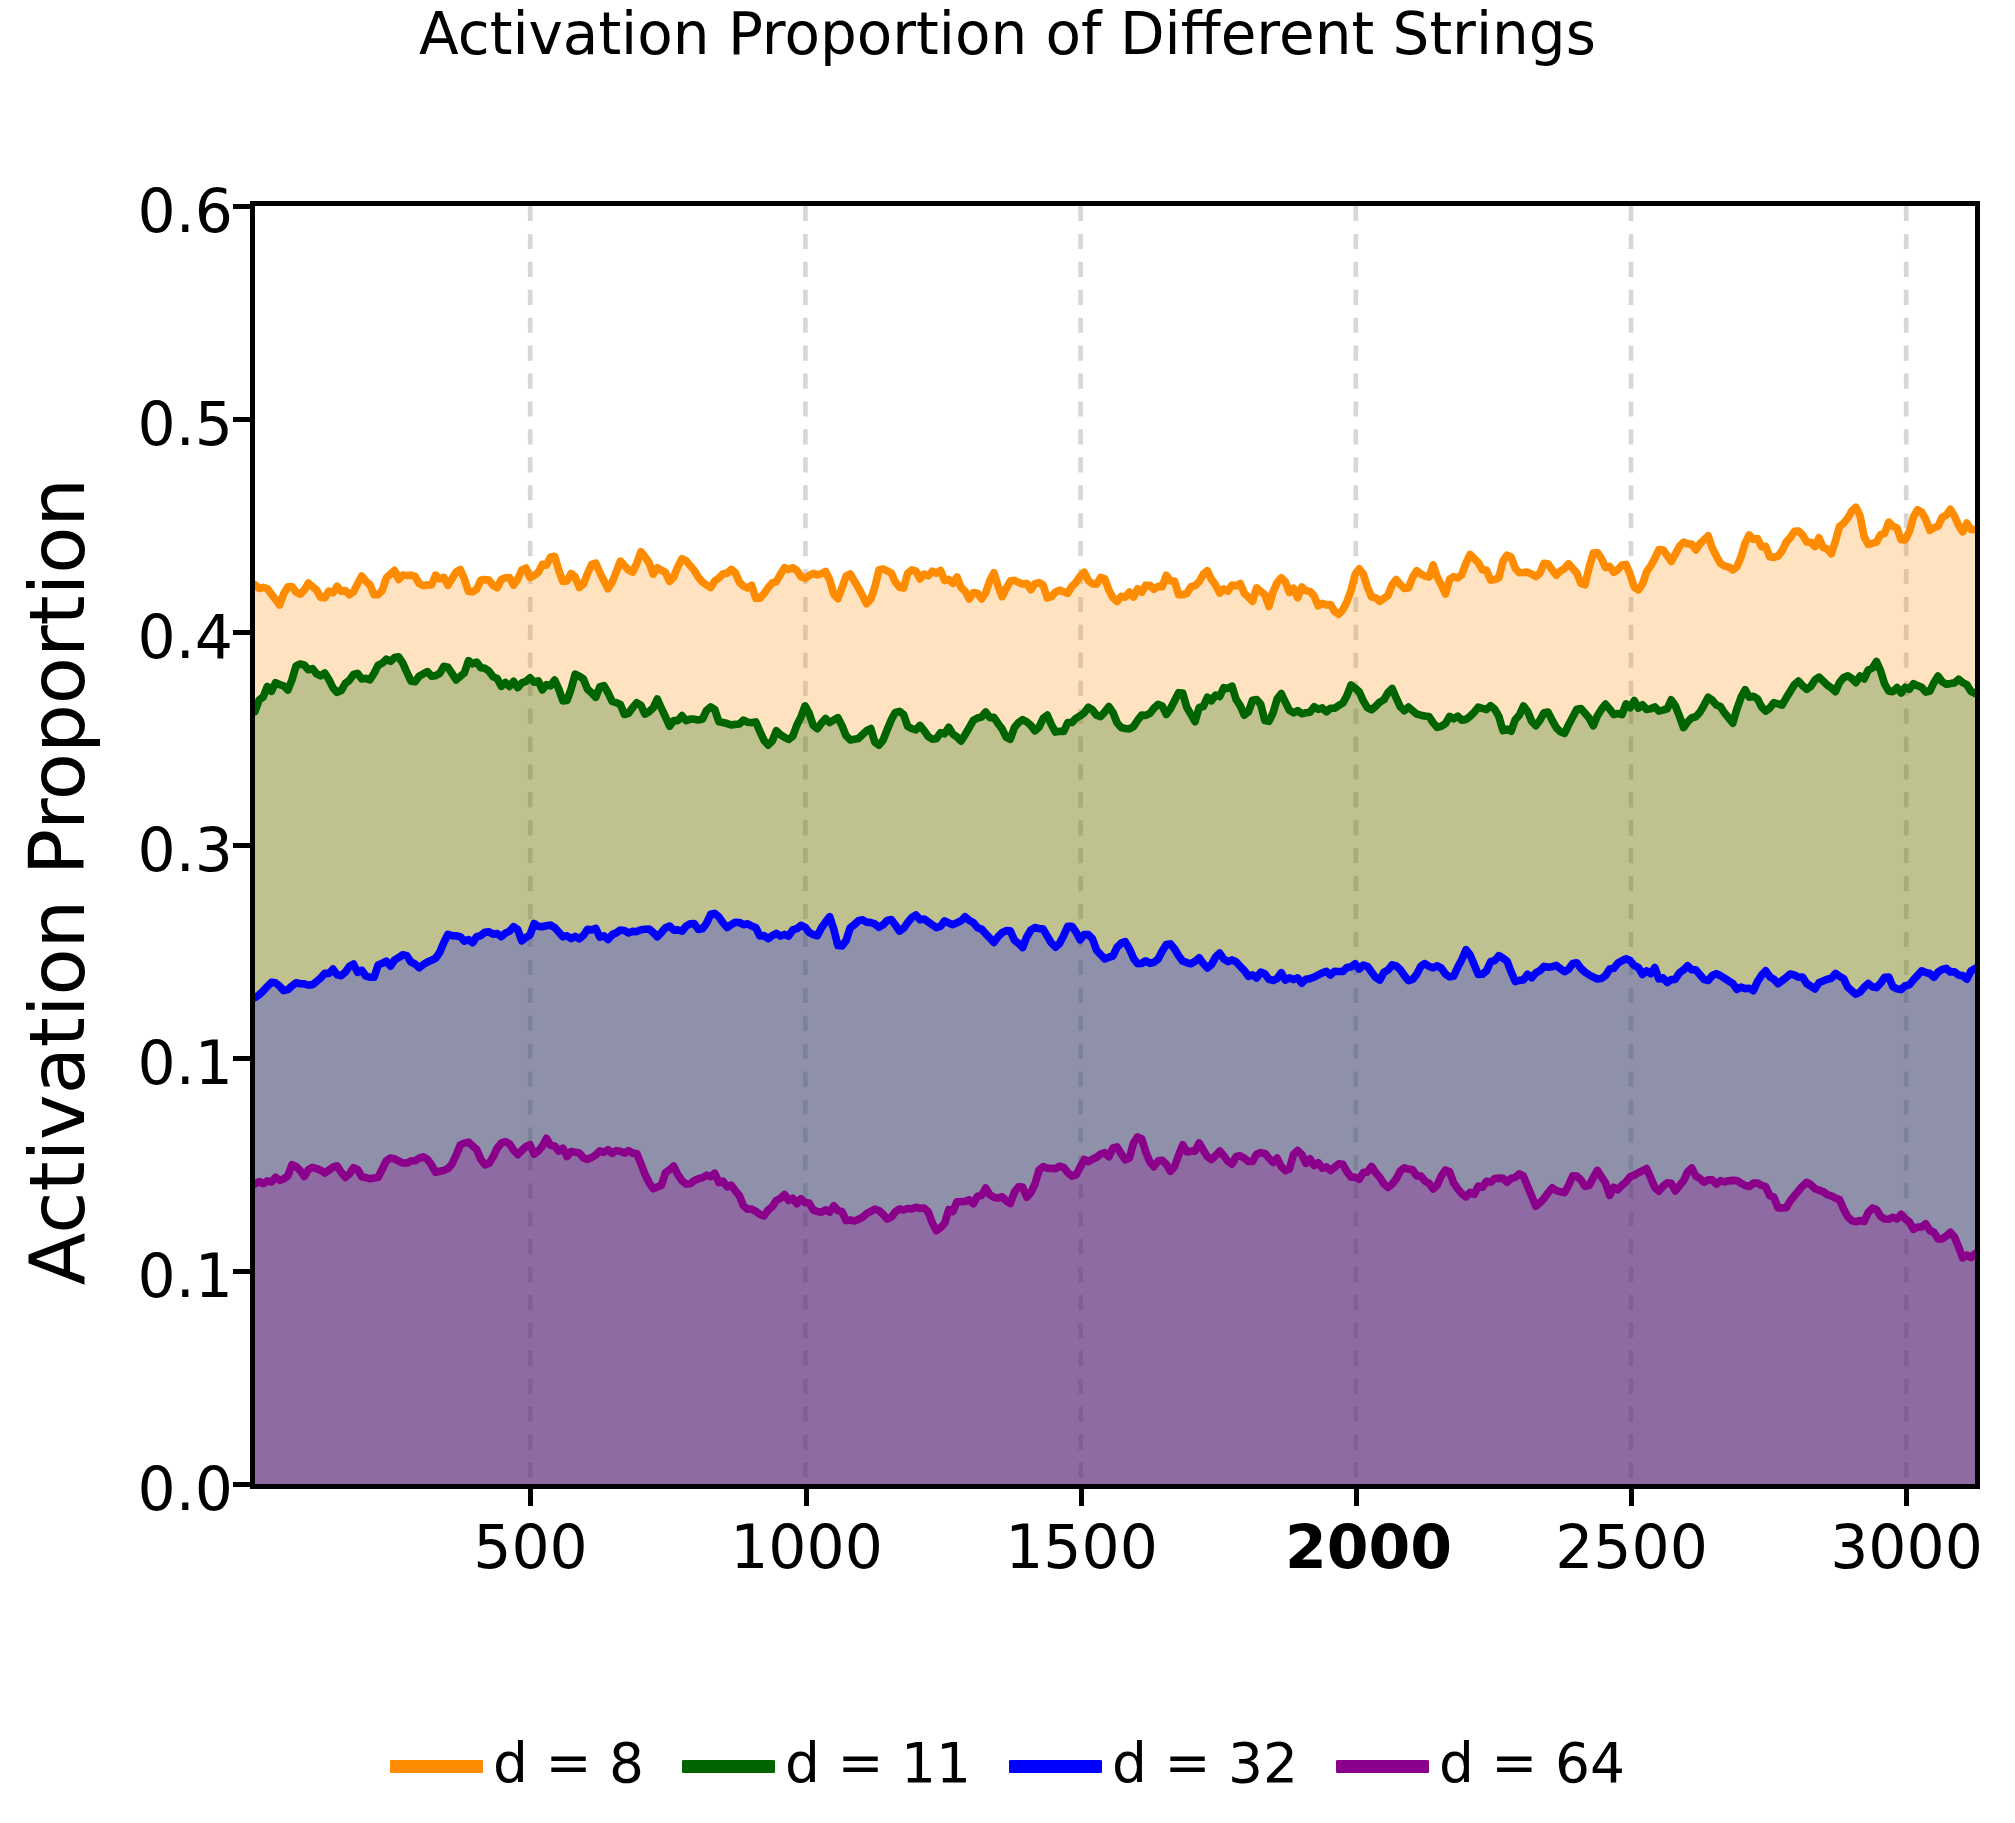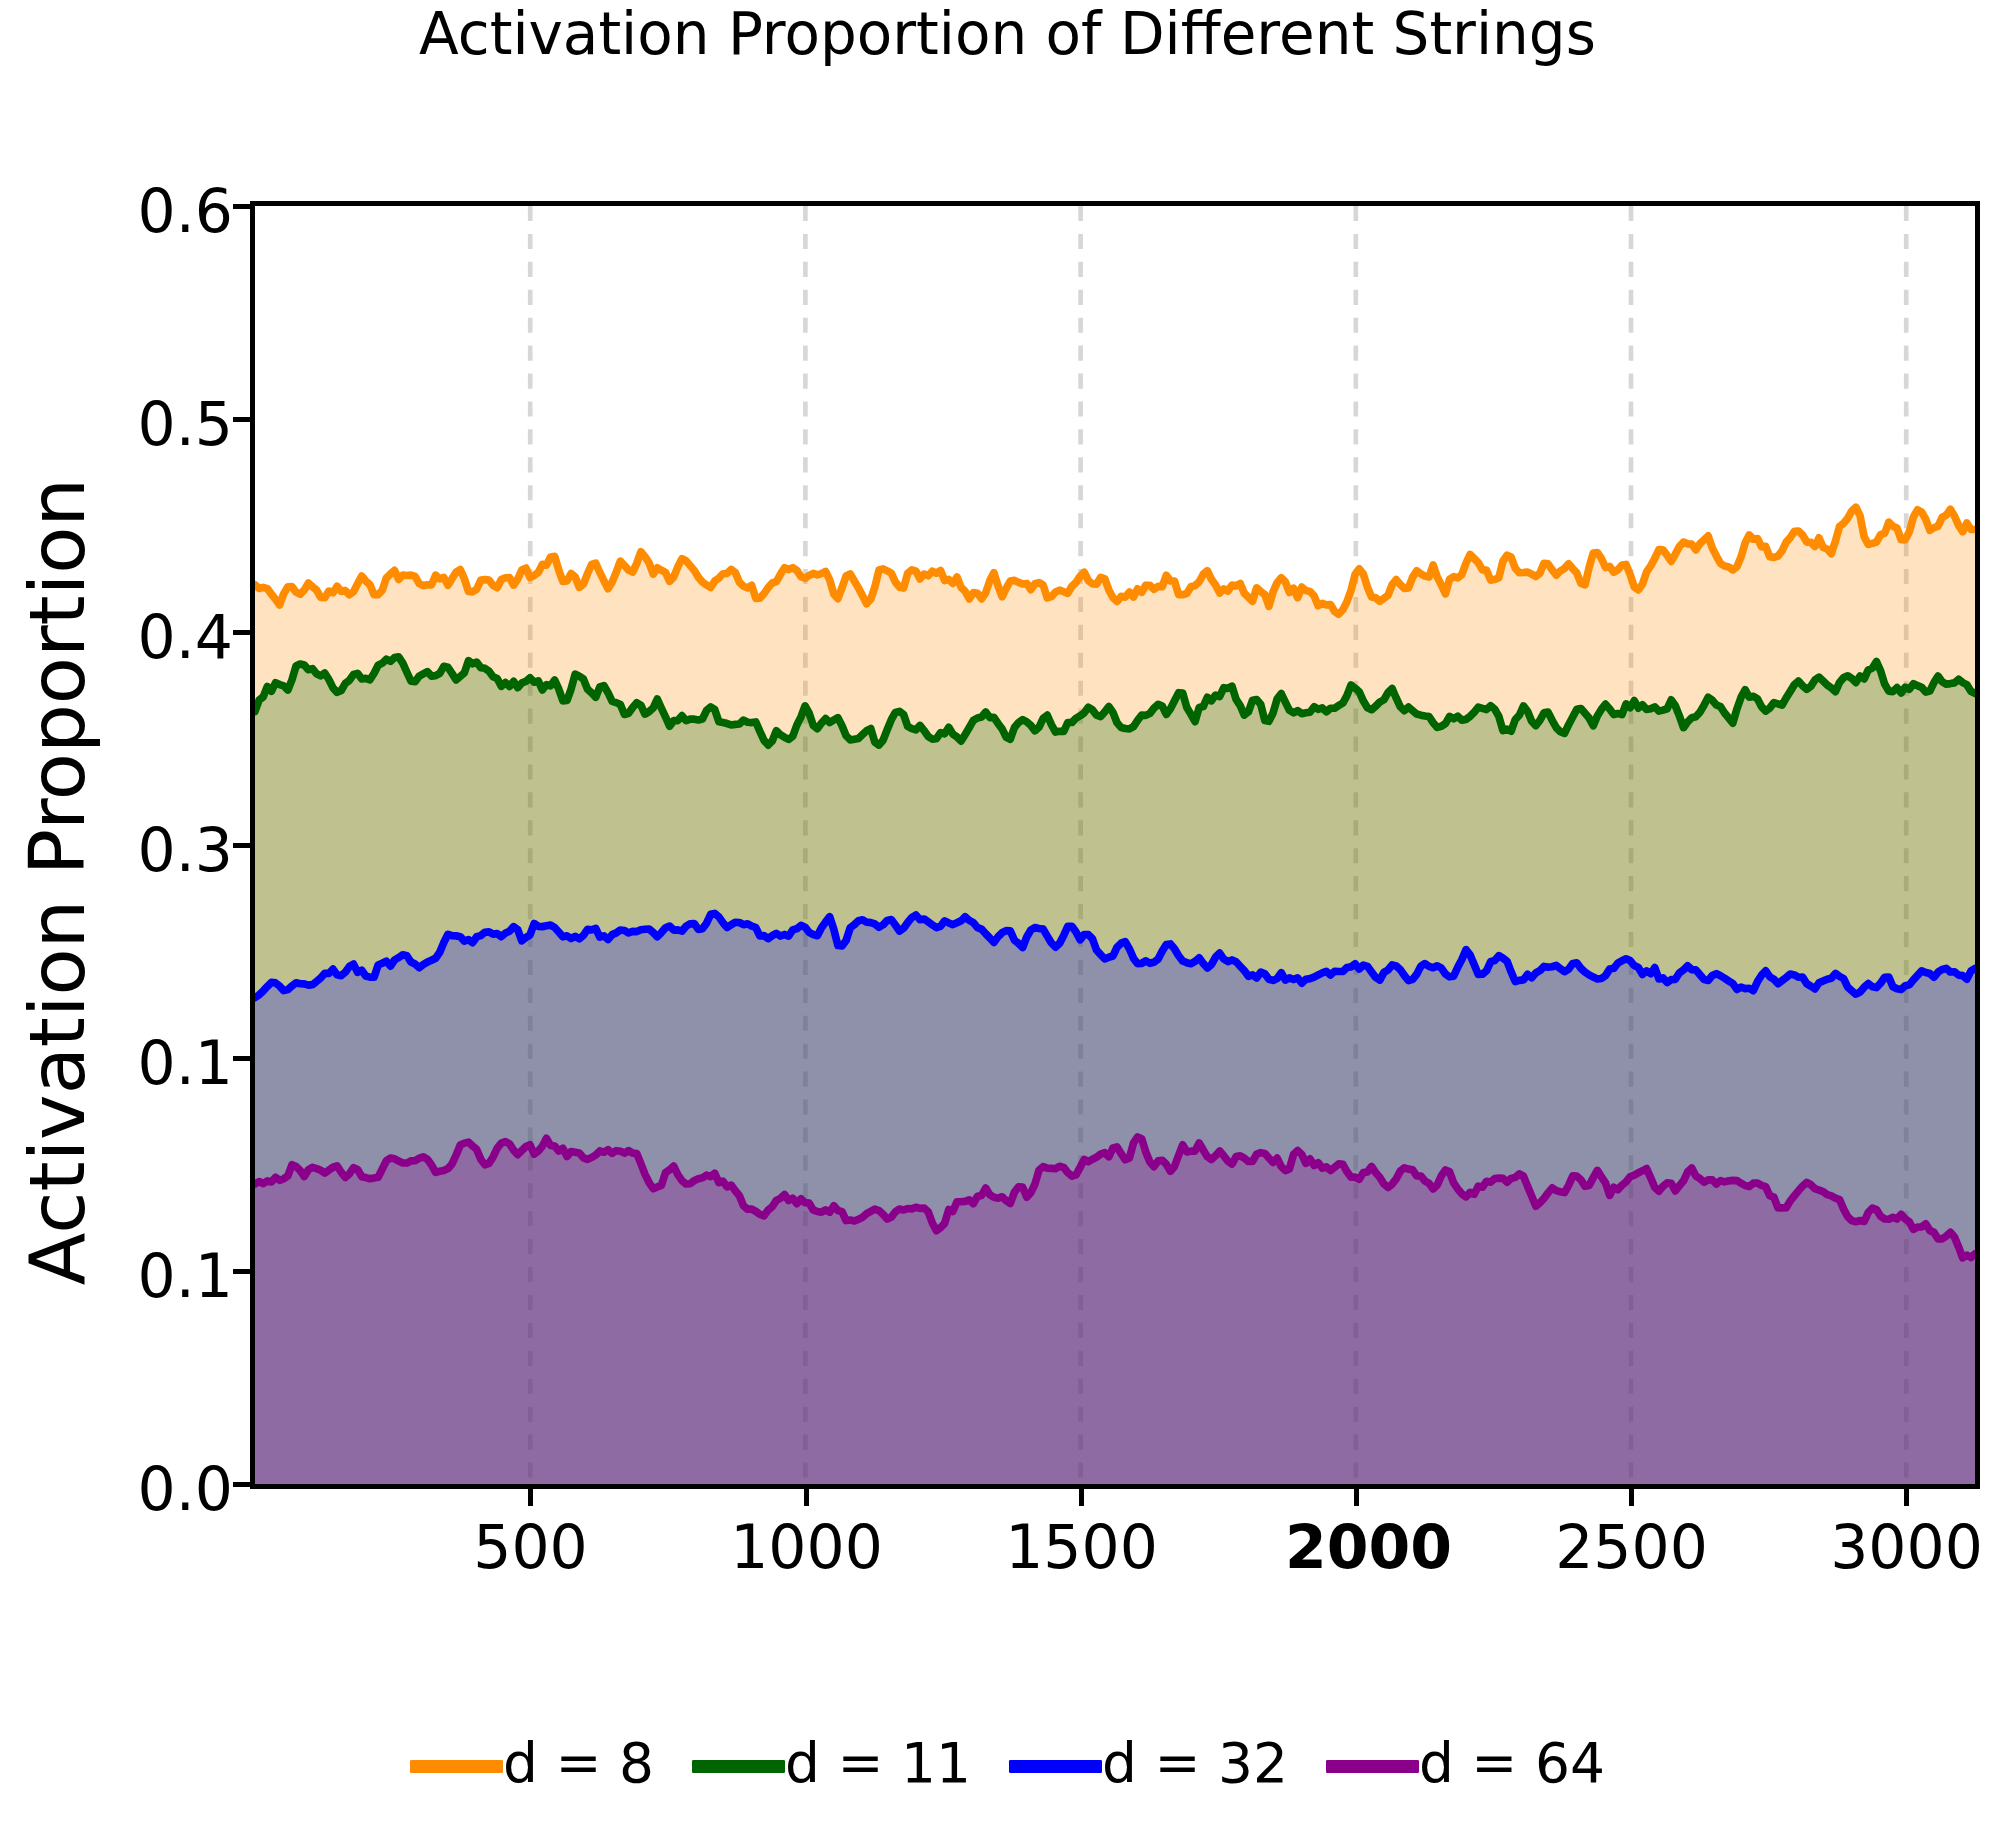--- a/index.html
+++ b/index.html
@@ -110,21 +110,21 @@
     top: 1736px;
     width: 2015px;
     display: flex;
     justify-content: center;
     align-items: center;
     gap: 38px;
   }
   .legend-item {
     display: flex;
     align-items: center;
-    gap: 0;
+    gap: 10px;
   }
   .legend-swatch {
     width: 93px;
     height: 12.8px;
     border-radius: 1.2px;
   }
   .legend-text {
     font-size: 55px;
     color: #000000;
     white-space: nowrap;

